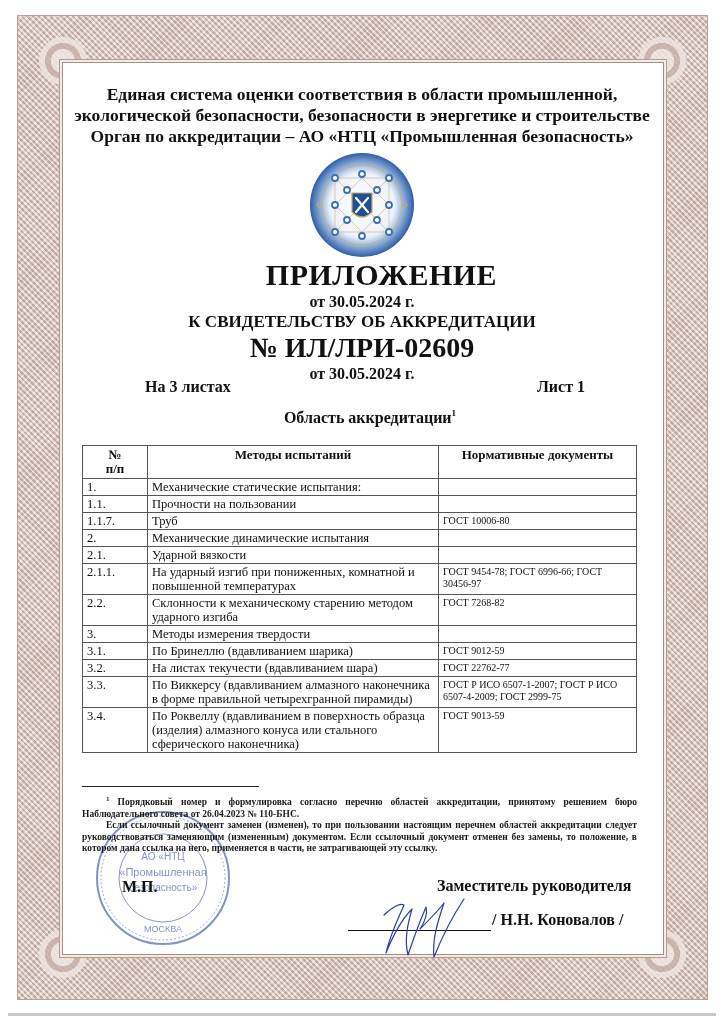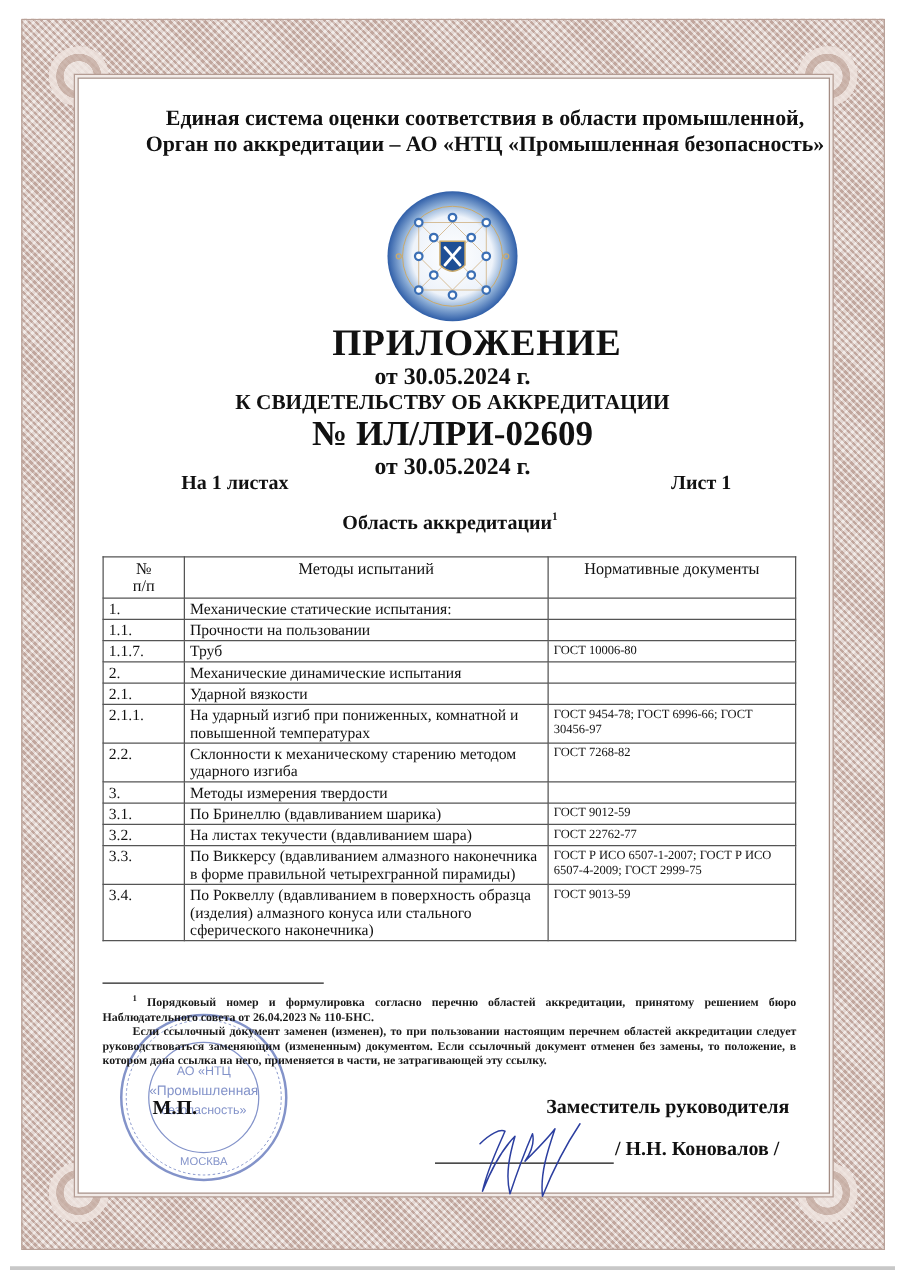--- a/index.html
+++ b/index.html
@@ -27,50 +27,50 @@
     position: absolute; left: 62px; top: 62px; width: 600px; height: 891px;
     background: #ffffff;
     border: 1px solid #a48d84;
     box-shadow: 0 0 0 2px #f2ebe8, 0 0 0 3px #b49c93;
   }
   .bottom-line {
     position: absolute; left: 8px; top: 1013px; width: 708px; height: 3px; background: #c8c8c8;
   }
   .header {
     position: absolute; left: 62px; top: 84px; width: 600px; text-align: center;
-    font-weight: bold; font-size: 17.5px; line-height: 21px; padding-left: 26px;
+    font-weight: bold; font-size: 17.5px; line-height: 21px;
   }
   .emblem {
     position: absolute; left: 307px; top: 150px; width: 110px; height: 110px;
   }
   .title-block {
     position: absolute; left: 62px; top: 258px; width: 600px; text-align: center; font-weight: bold;
   }
   .title-main { font-size: 30px; line-height: 34px; letter-spacing: 0.5px; padding-left: 39px; }
-  .title-date { font-size: 19px; line-height: 19px; }
+  .title-date { font-size: 16px; line-height: 19px; }
   .title-cert { font-size: 17px; line-height: 21px; }
   .title-number { font-size: 28px; line-height: 32px; }
   .sheets-row {
     position: absolute; left: 145px; top: 378px; width: 440px;
     font-weight: bold; font-size: 16px;
     display: flex; justify-content: space-between;
   }
   .scope-title {
-    position: absolute; left: 60px; top: 408px; width: 600px; text-align: center;
+    position: absolute; left: 70px; top: 408px; width: 600px; text-align: center;
     font-weight: bold; font-size: 16px;
   }
   .scope-title sup { font-size: 9px; vertical-align: 7px; }
   table.scope {
     position: absolute; left: 82px; top: 445px; width: 555px;
     border-collapse: collapse; font-size: 12.5px; line-height: 14px;
   }
   table.scope th, table.scope td {
     border: 1px solid #555; padding: 1px 4px 1px 4px; vertical-align: top; text-align: left;
   }
-  table.scope th { font-weight: normal; text-align: center; font-size: 13px; padding: 2px 20px; }
+  table.scope th { font-weight: bold; text-align: center; font-size: 13px; padding: 2px 20px; }
   table.scope td.num { width: 56px; }
   table.scope td.method { width: 282px; }
   table.scope td.docs { font-size: 10px; line-height: 12px; padding-top: 2px; margin-top: 39px; }
   .fn-rule {
     position: absolute; left: 82px; top: 786px; width: 177px; height: 1px; background: #222;
   }
   .footnote {
     position: absolute; left: 82px; top: 794px; width: 555px;
     font-family: "Liberation Serif", serif; font-weight: bold; font-size: 9.5px; line-height: 11.5px;
     text-align: justify; color: #1a1a1a;
@@ -104,20 +104,21 @@
   <div class="corner" style="left:18px;top:18px"></div>
   <div class="corner" style="right:18px;top:18px"></div>
   <div class="corner" style="left:18px;bottom:18px"></div>
   <div class="corner" style="right:18px;bottom:18px"></div>
 </div>
 <div class="inner-frame"></div>
 <div class="bottom-line"></div>
 
 <div class="header">
   <div>Единая система оценки соответствия в области промышленной,</div>
+  <div>экологической безопасности, безопасности в энергетике и строительстве</div>
   <div>Орган по аккредитации – АО «НТЦ «Промышленная безопасность»</div>
 </div>
 
 <div class="emblem">
   <svg width="110" height="110" viewBox="0 0 110 110">
     <defs>
       <radialGradient id="eg" cx="50%" cy="50%" r="50%">
         <stop offset="0%" stop-color="#ffffff"></stop>
         <stop offset="62%" stop-color="#eef3fa"></stop>
         <stop offset="80%" stop-color="#8fb0d8"></stop>
@@ -158,21 +159,21 @@
 
 <div class="title-block">
   <div class="title-main">ПРИЛОЖЕНИЕ</div>
   <div class="title-date">от 30.05.2024 г.</div>
   <div class="title-cert">К СВИДЕТЕЛЬСТВУ ОБ АККРЕДИТАЦИИ</div>
   <div class="title-number">№ ИЛ/ЛРИ-02609</div>
   <div class="title-date">от 30.05.2024 г.</div>
 </div>
 
 <div class="sheets-row">
-  <span>На 1 листах</span>
+  <span>На 3 листах</span>
   <span>Лист 1</span>
 </div>
 
 <div class="scope-title">
   <span>Область аккредитации</span><sup>1</sup>
 </div>
 
 <table class="scope">
   <thead>
     <tr>

